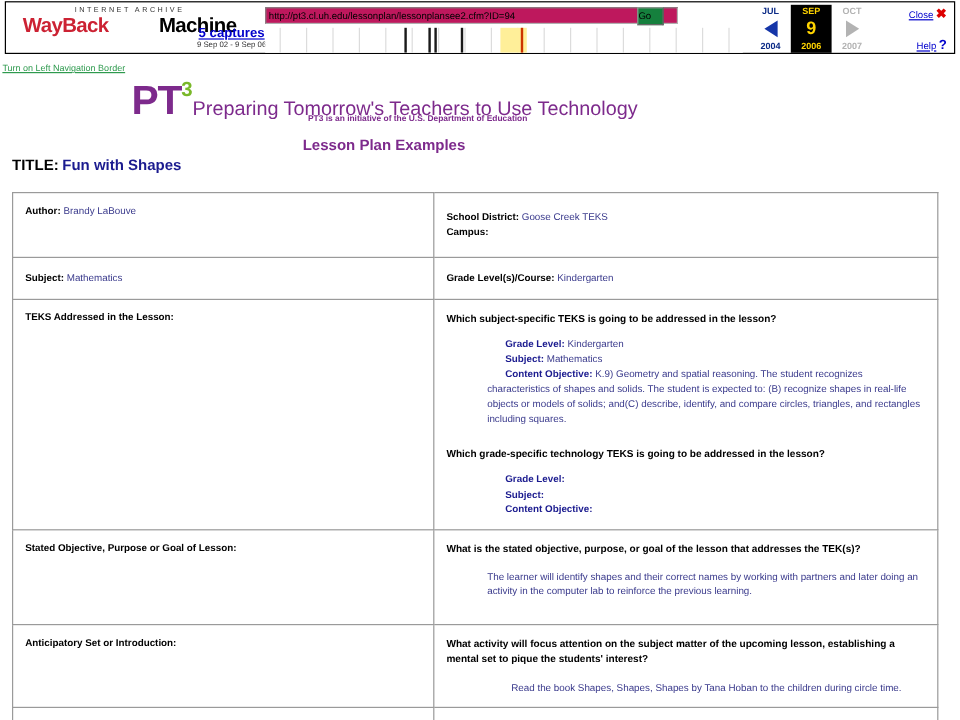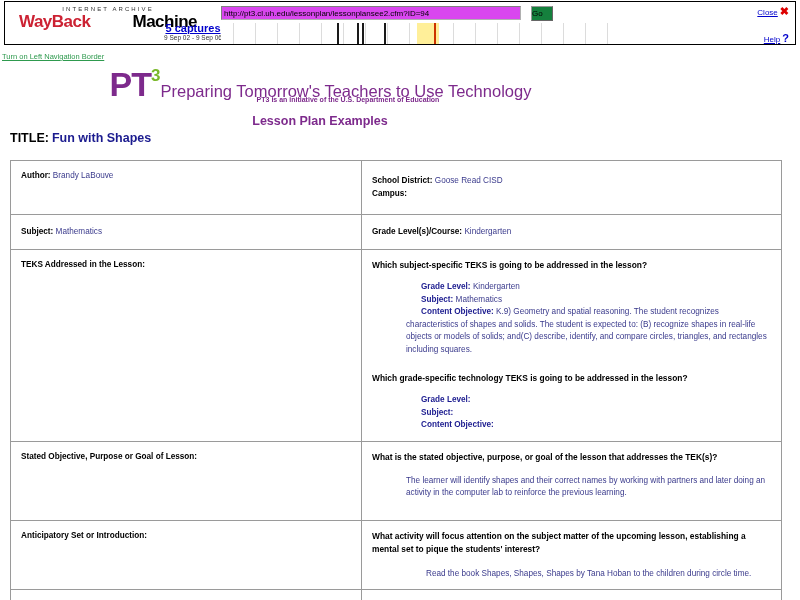--- a/index.html
+++ b/index.html
@@ -74,29 +74,29 @@
     position: absolute;
     left: 216px;
     top: 4px;
     width: 340px;
     height: 16px;
   }
   .wb-url-input {
     position: absolute;
     left: 0;
     top: 0;
-    width: 300px;
+    width: 344px;
     height: 14px;
     font-size: 8px;
     font-family: "Liberation Sans", sans-serif;
     color: #000000;
     border: 1px solid #b0b0b0;
     border-top-color: #808080;
     border-left-color: #808080;
-    background: #d946ef;
+    background: #be185d;
     padding: 0 2px;
     box-sizing: border-box;
     line-height: 13px;
     white-space: nowrap;
     overflow: hidden;
   }
   .wb-go-btn {
     position: absolute;
     left: 310px;
     top: 0px;
@@ -431,20 +431,37 @@
 
     <div class="wb-cap" style="left:116px"></div>
     <div class="wb-cap" style="left:136px"></div>
     <div class="wb-cap" style="left:141px"></div>
     <div class="wb-cap" style="left:163px"></div>
 
     <div class="wb-hl" style="left:196px"></div>
     <div class="wb-hl-line" style="left:213px"></div>
   </div>
 
+  <div class="wb-datenav">
+    <div class="wb-dcol prev">
+      <span class="wb-mon">JUL</span>
+      <span class="wb-mid"><i class="wb-arrow-l"></i></span>
+      <span class="wb-yr">2004</span>
+    </div>
+    <div class="wb-dcol cur">
+      <span class="wb-mon">SEP</span>
+      <span class="wb-mid"><span class="wb-day">9</span></span>
+      <span class="wb-yr">2006</span>
+    </div>
+    <div class="wb-dcol next">
+      <span class="wb-mon">OCT</span>
+      <span class="wb-mid"><i class="wb-arrow-r"></i></span>
+      <span class="wb-yr">2007</span>
+    </div>
+  </div>
 
   <div class="wb-close">
     <span class="wb-link">Close</span><span class="wb-x">✖</span>
   </div>
   <div class="wb-help">
     <span class="wb-link">Help</span><span class="wb-q">?</span>
   </div>
 </div>
 
 <a id="left-nav-link" href="#">Turn on Left Navigation Border</a>
@@ -464,21 +481,21 @@
 <table id="lesson-table">
   <tbody>
     <tr>
       <td colspan="1" class="col-label" style="width:330px;vertical-align:top;padding-bottom:14px;">
         <span class="lbl">Author:</span>
         <span class="val">Brandy LaBouve</span>
       </td>
       <td style="padding-top:14px;padding-bottom:14px;">
         <div class="teks-line">
           <span class="lbl">School District:</span>
-          <span class="val">Goose Read CISD</span>
+          <span class="val">Goose Creek TEKS</span>
         </div>
         <div class="teks-line">
           <span class="lbl">Campus:</span>
           <span class="val"></span>
         </div>
       </td>
     </tr>
 
     <tr>
       <td class="col-label" style="width:330px;vertical-align:middle;padding-top:11px;padding-bottom:11px;">

